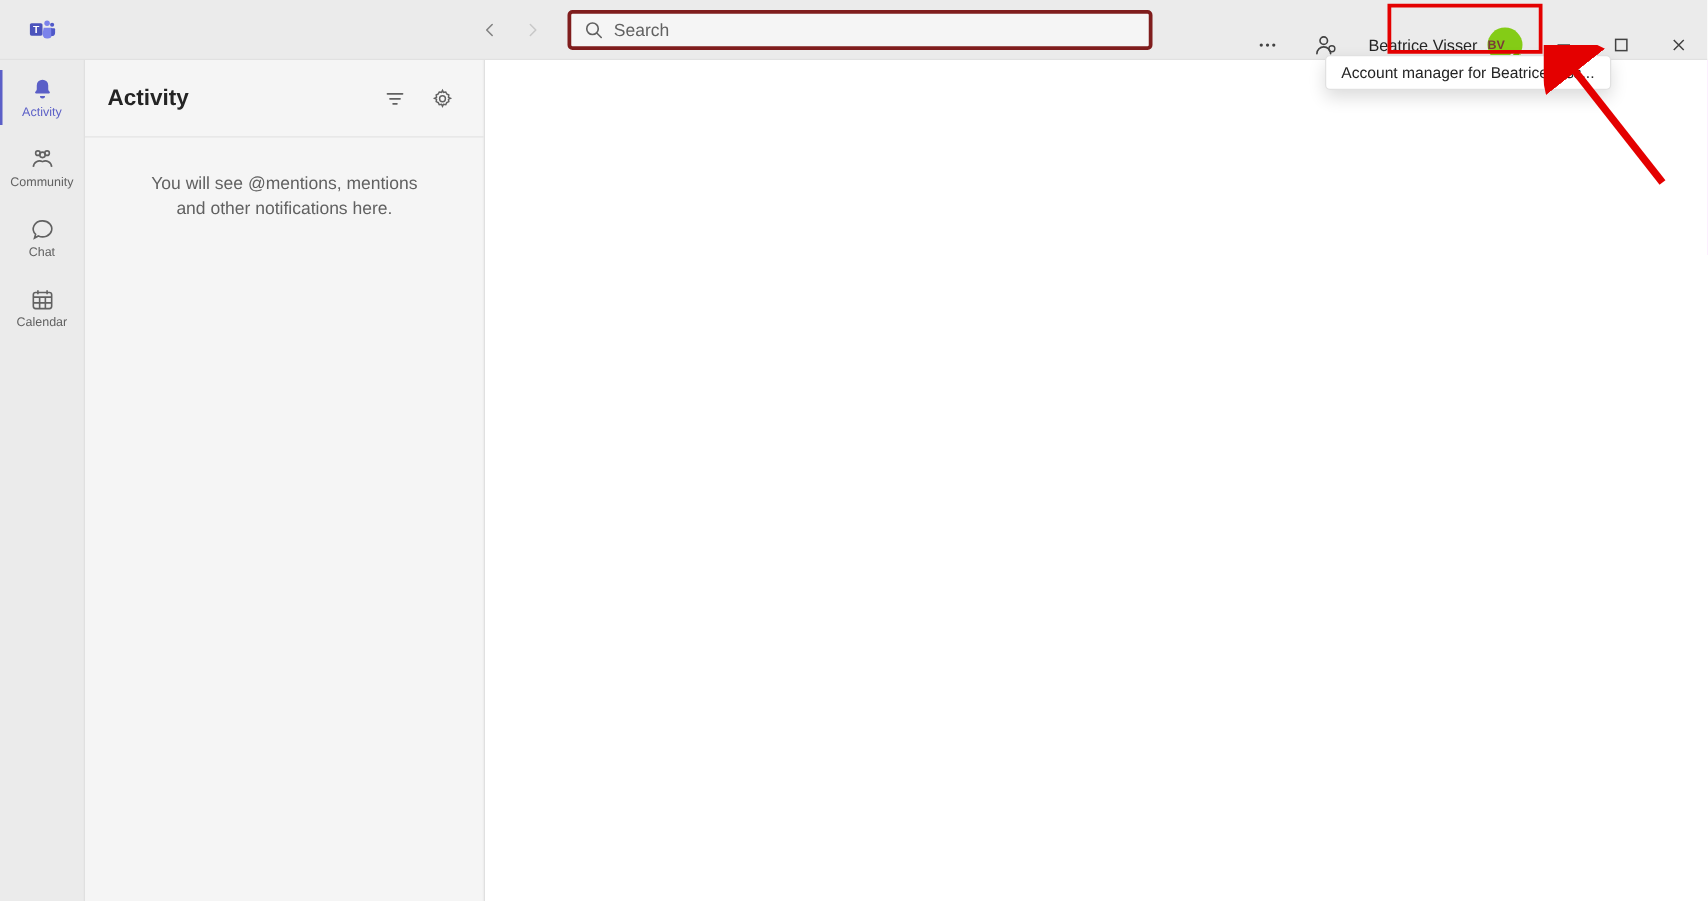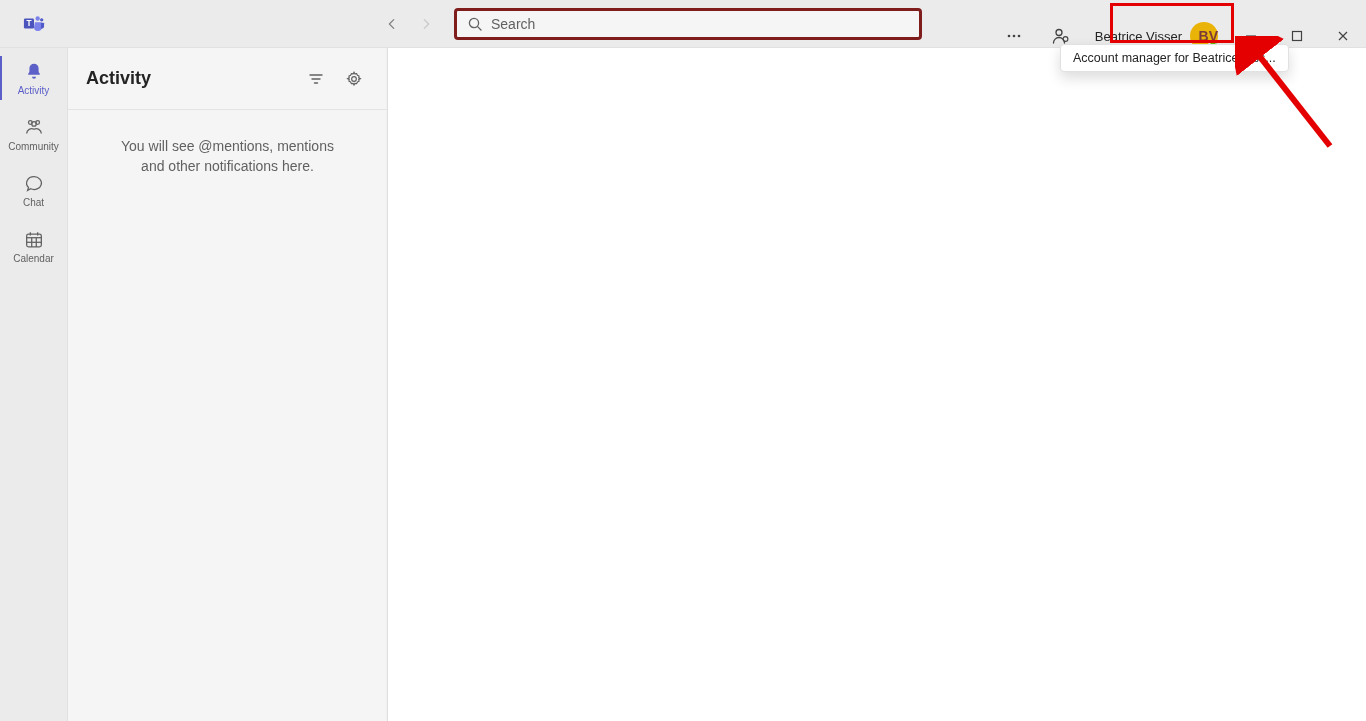--- a/index.html
+++ b/index.html
@@ -73,24 +73,24 @@
     align-items: center;
     height: 40px;
     padding: 0 8px 0 10px;
     gap: 8px;
     position: relative;
     margin: 0 2px;
   }
   .acct-area .name { font-size: 13px; color: #242424; }
   .acct-area .avatar {
     width: 28px; height: 28px; border-radius: 50%;
-    background: #eab308;
+    background: #84cc16;
     color: #7a3a3a;
-    font-size: 14px; font-weight: 600;
-    display: flex; align-items: center; justify-content: flex-end;
+    font-size: 10px; font-weight: 600;
+    display: flex; align-items: center; justify-content: flex-start;
     position: relative;
   }
   .acct-area .presence {
     position: absolute; right: -1px; bottom: -1px;
     width: 11px; height: 11px; border-radius: 50%;
     background: #6bb700; border: 2px solid #ebebeb;
   }
   .acct-area .presence svg { display:block; }
 
   .annot-box {

